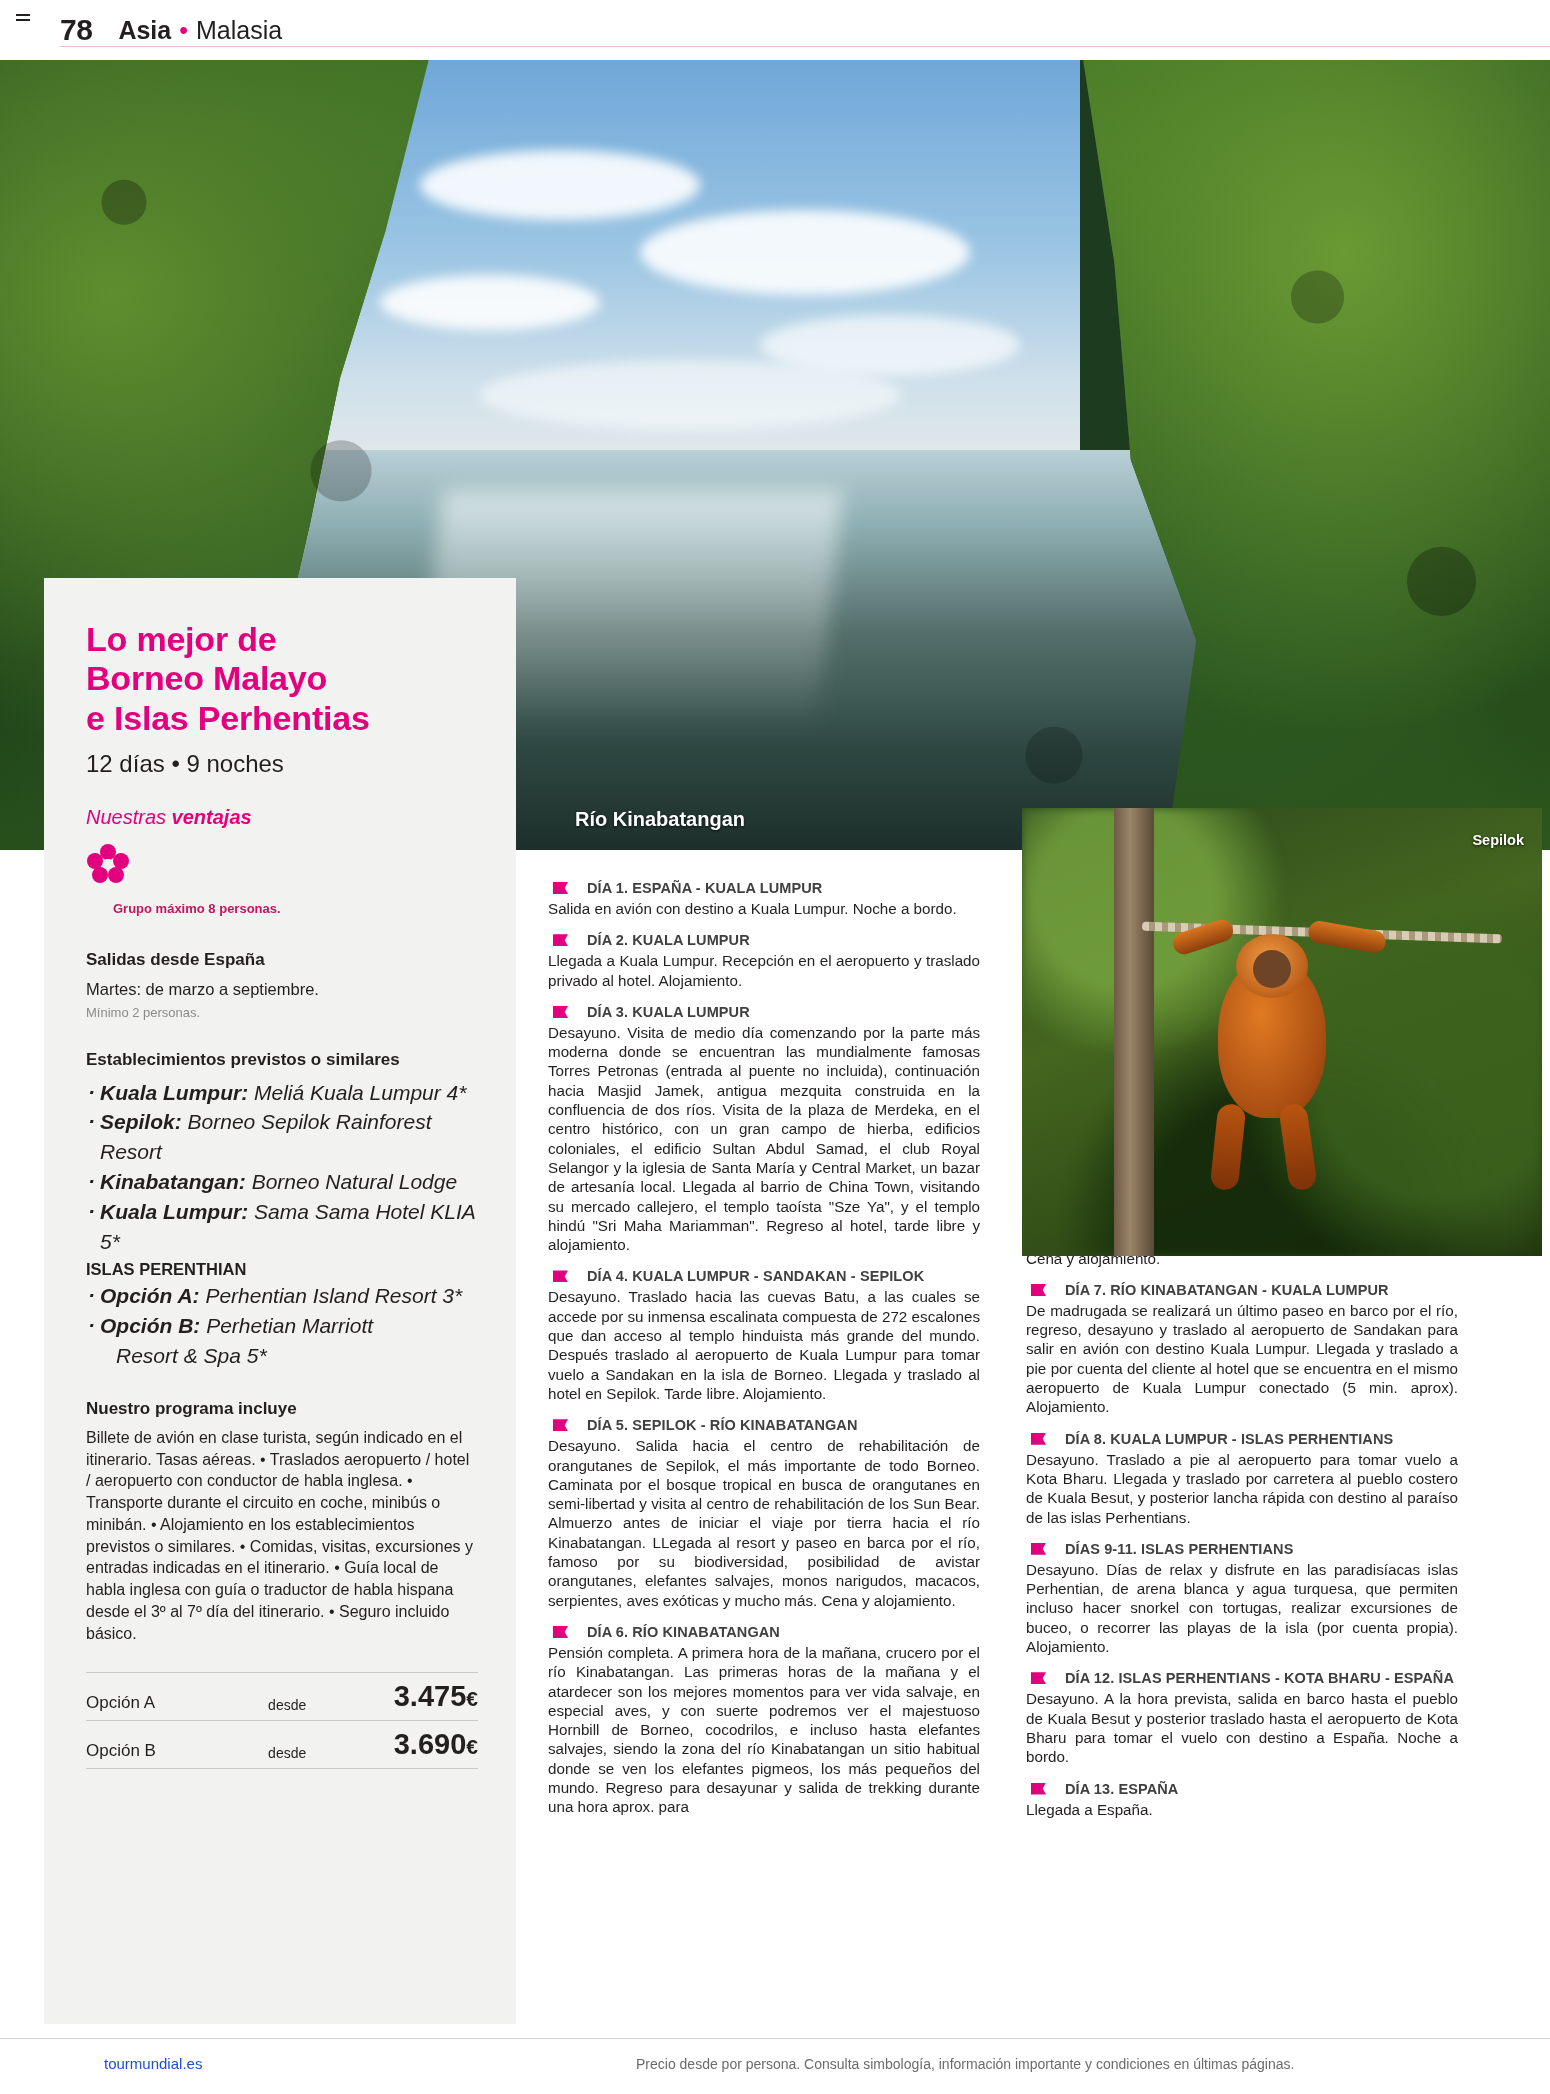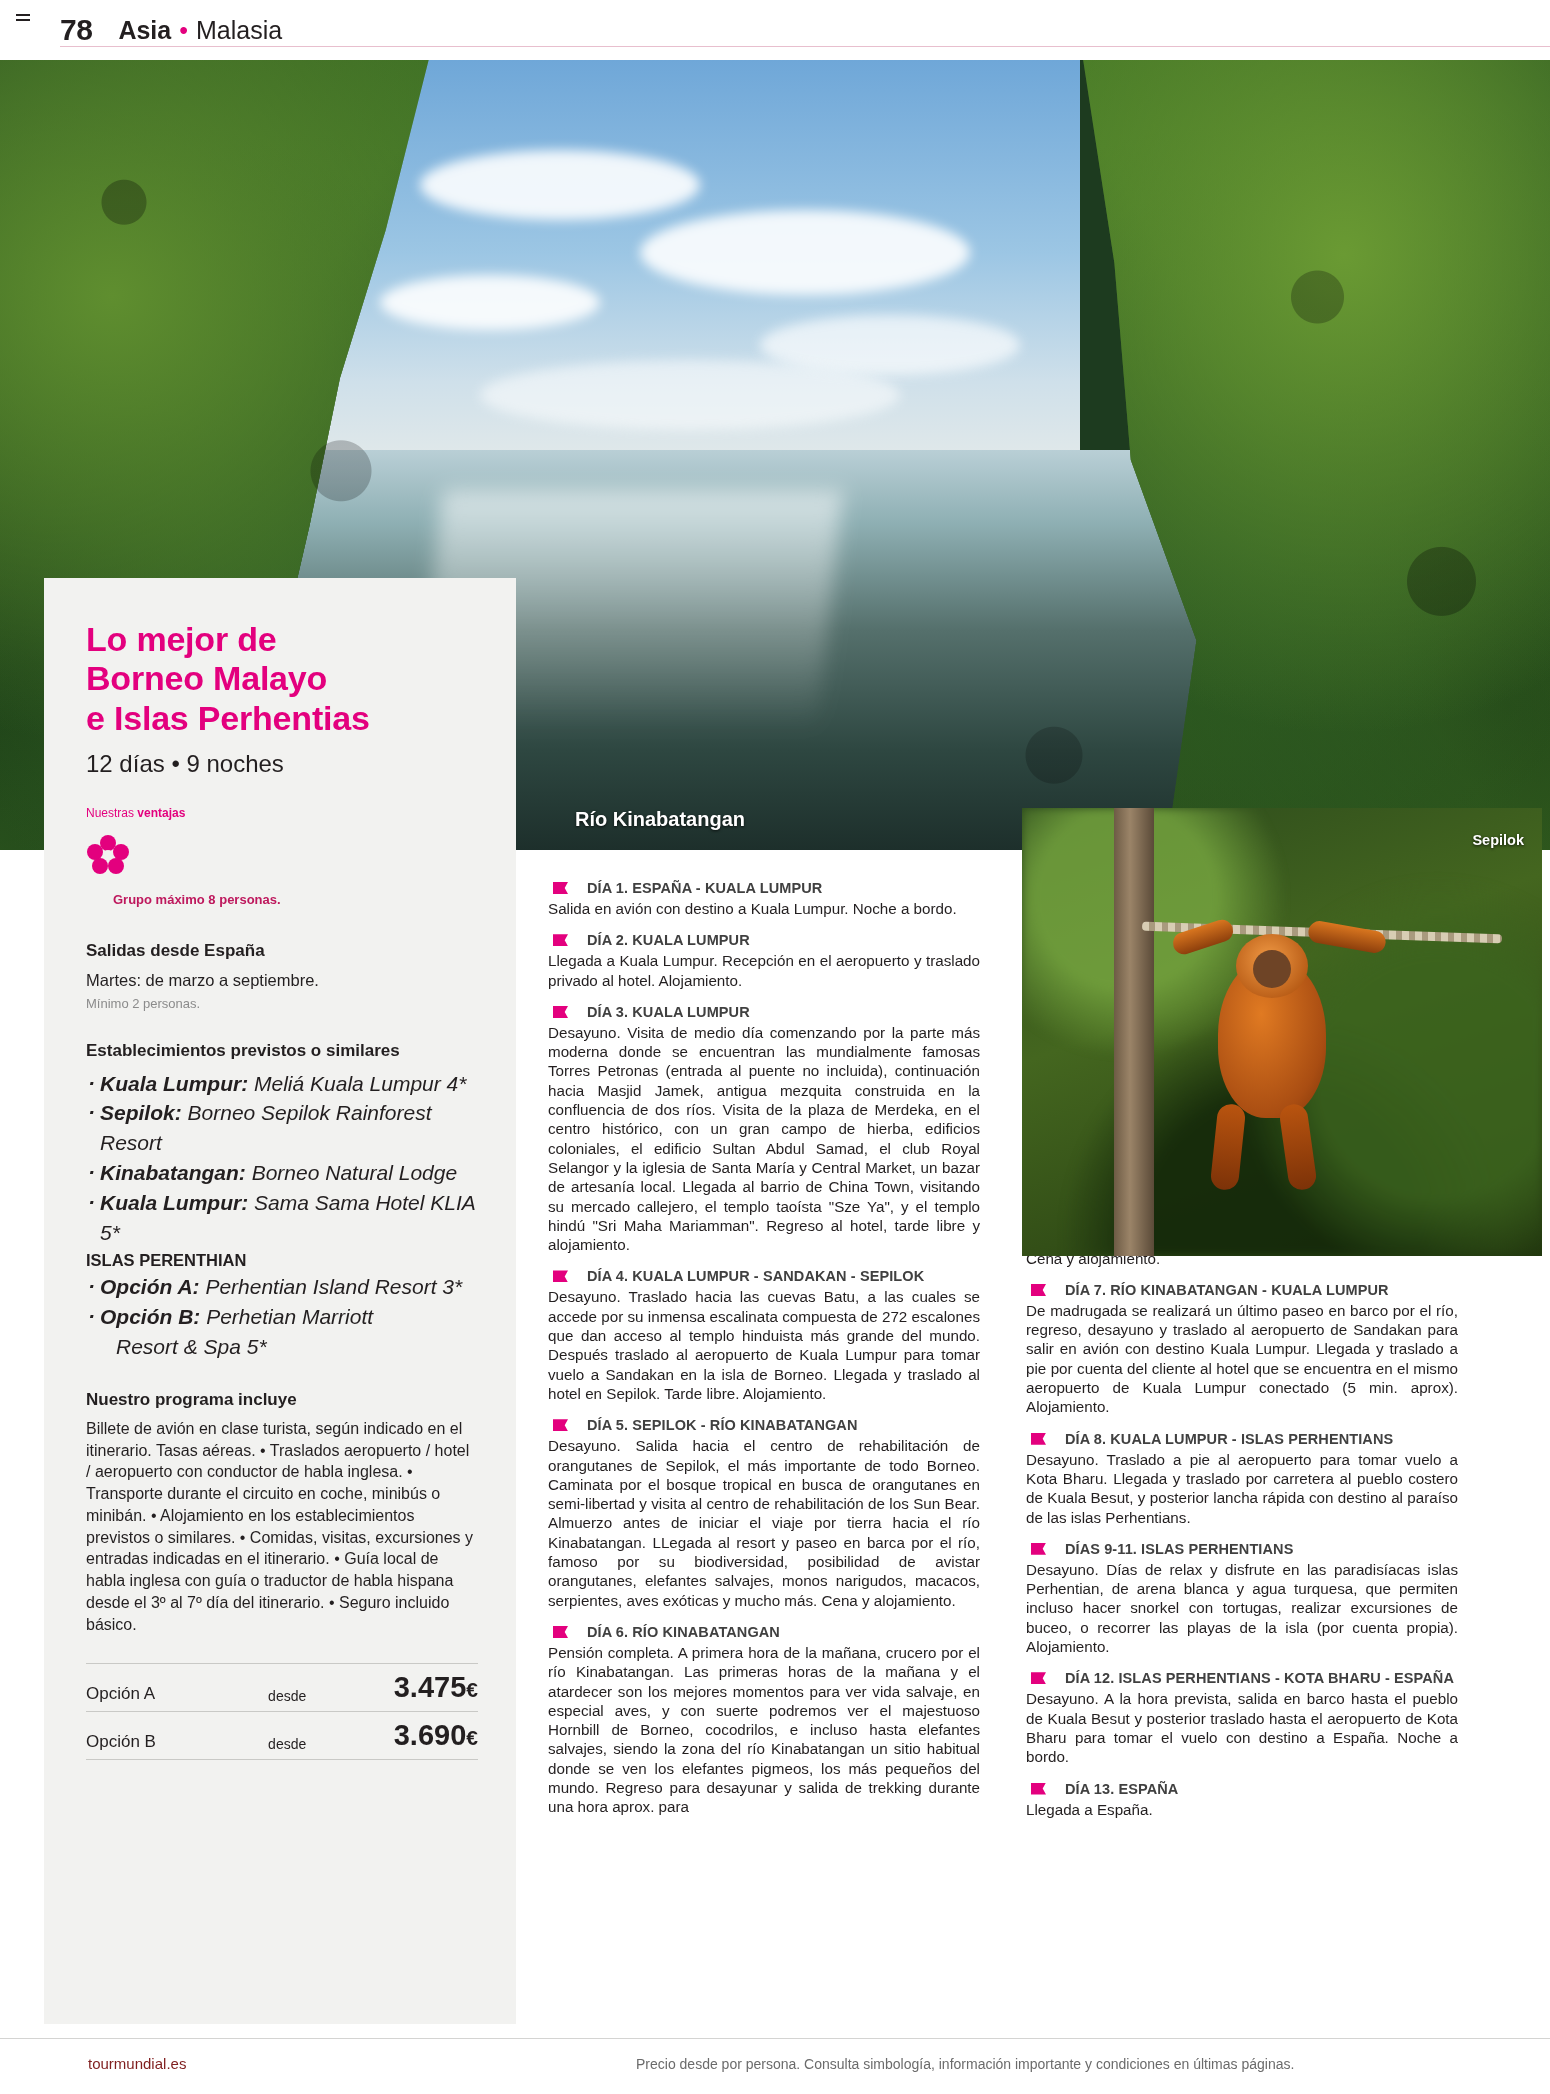--- a/index.html
+++ b/index.html
@@ -157,21 +157,21 @@
     font-weight: bold;
     line-height: 1.16;
     margin: 0 0 12px 0;
     letter-spacing: -0.2px;
   }
   .trip-duration {
     font-size: 24px;
     color: #231f20;
     margin-bottom: 28px;
   }
-  .adv-head { font-size: 12px; margin-bottom: 14px; }
+  .adv-head { font-size: 20px; margin-bottom: 14px; font-style: italic; }
   .adv-head .w1 { color: #e3007e; }
   .adv-head .w2 { color: #e3007e; font-weight: bold; }
   .adv-icon { margin: 6px 0 14px 0; }
   .adv-text {
     color: #be185d;
     font-size: 13px;
     font-weight: bold;
     margin-bottom: 34px;
     margin-left: 27px;
   }
@@ -359,23 +359,23 @@
   .footer {
     position: absolute;
     left: 0; right: 0; bottom: 0;
     height: 56px;
     border-top: 1px solid #d4d4d2;
     z-index: 10;
     background: #fff;
   }
   .footer-left {
     position: absolute;
-    left: 88px; top: 16px;
+    left: 104px; top: 16px;
     font-size: 15px;
-    color: #7f1d1d;
+    color: #1d4ed8;
   }
   .footer-right {
     position: absolute;
     left: 636px; top: 17px;
     font-size: 14px;
     color: #6b6b6b;
   }
 </style>
 </head>
 <body>

